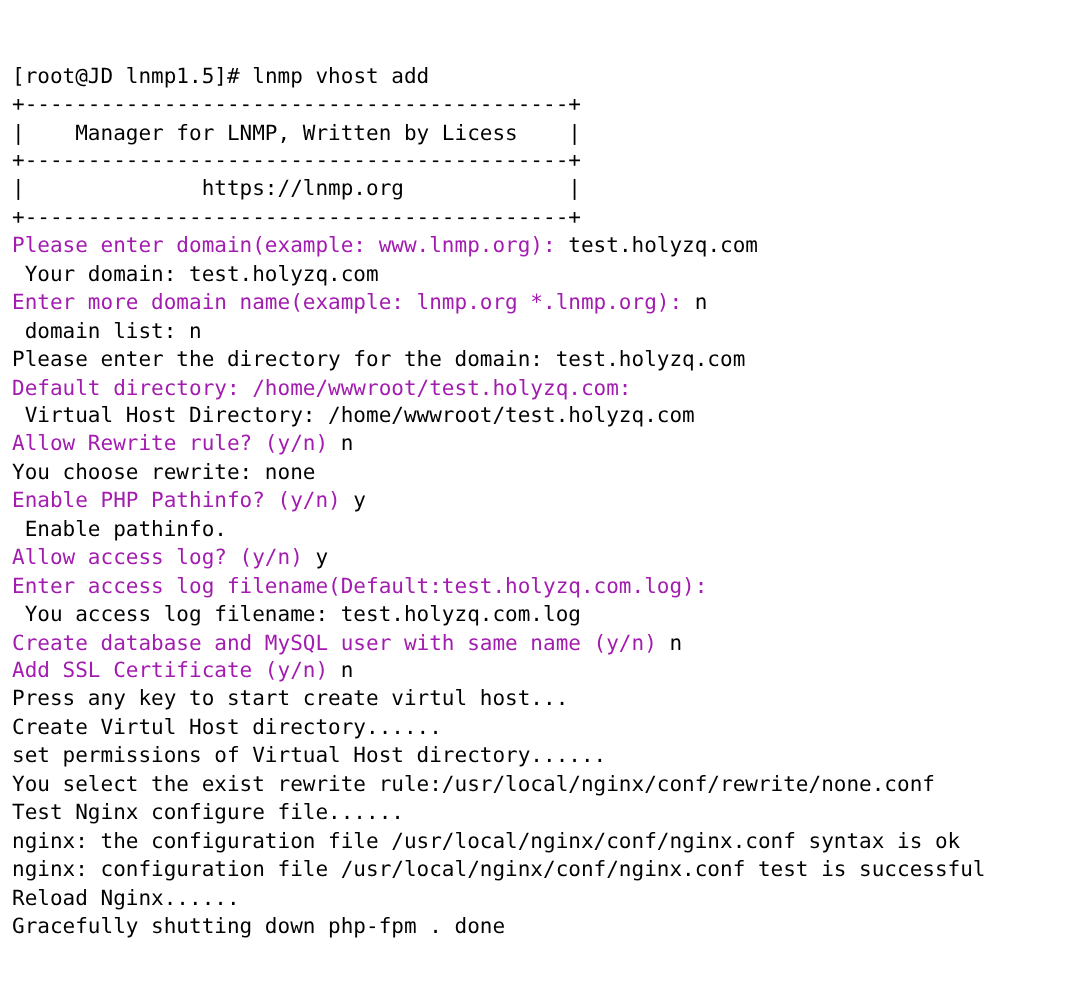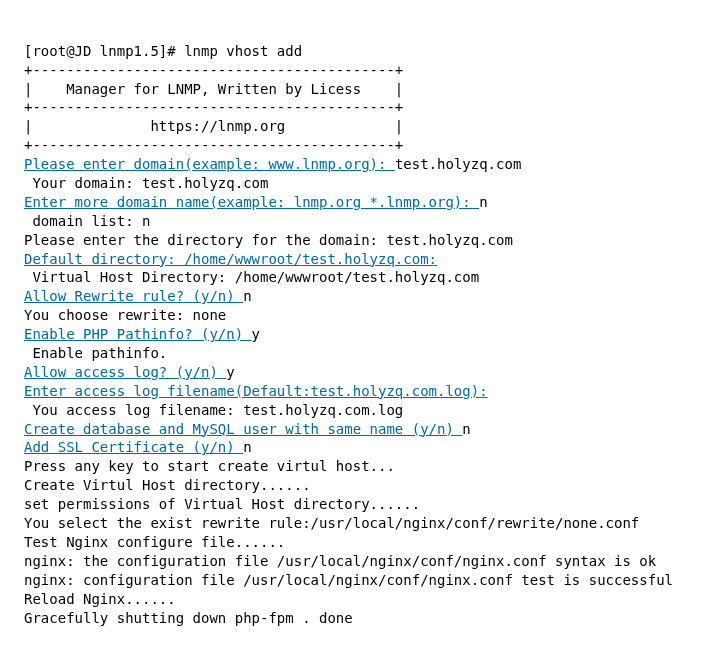--- a/index.html
+++ b/index.html
@@ -6,20 +6,20 @@
       margin: 0;
       padding: 4px 8px;
       background: #ffffff;
       font-family: "Menlo", "Monaco", "Consolas", monospace;
       font-size: 14px;
       line-height: 1.35;
       color: #000000;
       white-space: pre;
     }
     .black { color: #000000; }
-    .olive { color: #0369a1; text-decoration: underline; }
-    .line { display: block; margin-left: 16px; }
+    .olive { color: #a21caf; }
+    .line { display: block; }
   </style>
 </head>
 <body>
 
 <span class="line"><span class="black">[root@JD lnmp1.5]# </span><span class="black">lnmp vhost add</span></span><span class="line black">+-------------------------------------------+</span><span class="line black">|    Manager for LNMP, Written by Licess    |</span><span class="line black">+-------------------------------------------+</span><span class="line black">|              https://lnmp.org             |</span><span class="line black">+-------------------------------------------+</span><span class="line"><span class="olive">Please enter domain(example: www.lnmp.org): </span><span class="black">test.holyzq.com</span></span><span class="line black"> Your domain: test.holyzq.com</span><span class="line"><span class="olive">Enter more domain name(example: lnmp.org *.lnmp.org): </span><span class="black">n</span></span><span class="line black"> domain list: n</span><span class="line black">Please enter the directory for the domain: test.holyzq.com</span><span class="line olive">Default directory: /home/wwwroot/test.holyzq.com:</span><span class="line black"> Virtual Host Directory: /home/wwwroot/test.holyzq.com</span><span class="line"><span class="olive">Allow Rewrite rule? (y/n) </span><span class="black">n</span></span><span class="line black">You choose rewrite: none</span><span class="line"><span class="olive">Enable PHP Pathinfo? (y/n) </span><span class="black">y</span></span><span class="line black"> Enable pathinfo.</span><span class="line"><span class="olive">Allow access log? (y/n) </span><span class="black">y</span></span><span class="line olive">Enter access log filename(Default:test.holyzq.com.log):</span><span class="line black"> You access log filename: test.holyzq.com.log</span><span class="line"><span class="olive">Create database and MySQL user with same name (y/n) </span><span class="black">n</span></span><span class="line"><span class="olive">Add SSL Certificate (y/n) </span><span class="black">n</span></span><span class="line black"></span><span class="line black">Press any key to start create virtul host...</span><span class="line black"></span><span class="line black">Create Virtul Host directory......</span><span class="line black">set permissions of Virtual Host directory......</span><span class="line black">You select the exist rewrite rule:/usr/local/nginx/conf/rewrite/none.conf</span><span class="line black">Test Nginx configure file......</span><span class="line black">nginx: the configuration file /usr/local/nginx/conf/nginx.conf syntax is ok</span><span class="line black">nginx: configuration file /usr/local/nginx/conf/nginx.conf test is successful</span><span class="line black">Reload Nginx......</span><span class="line black">Gracefully shutting down php-fpm . done</span>
 
 
 </body></html>

